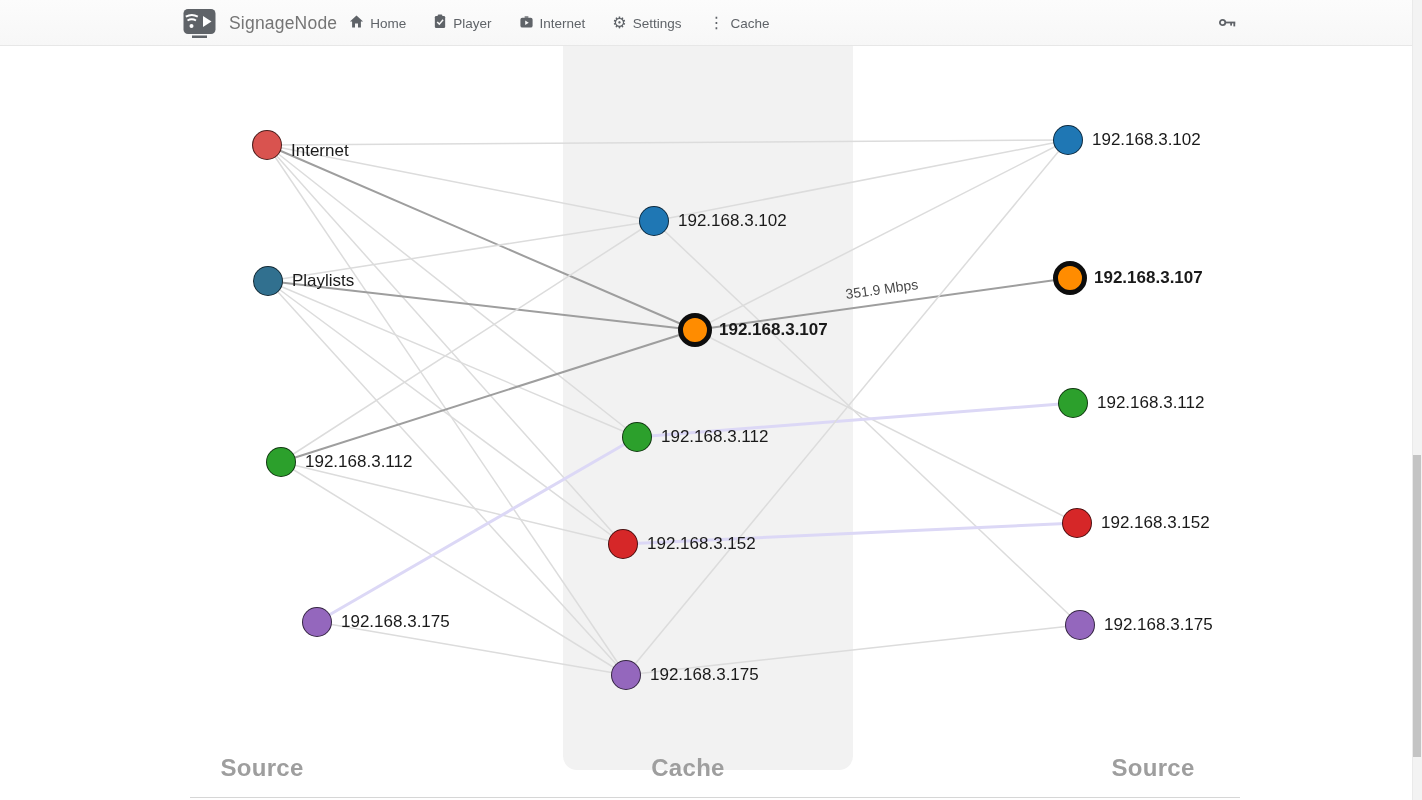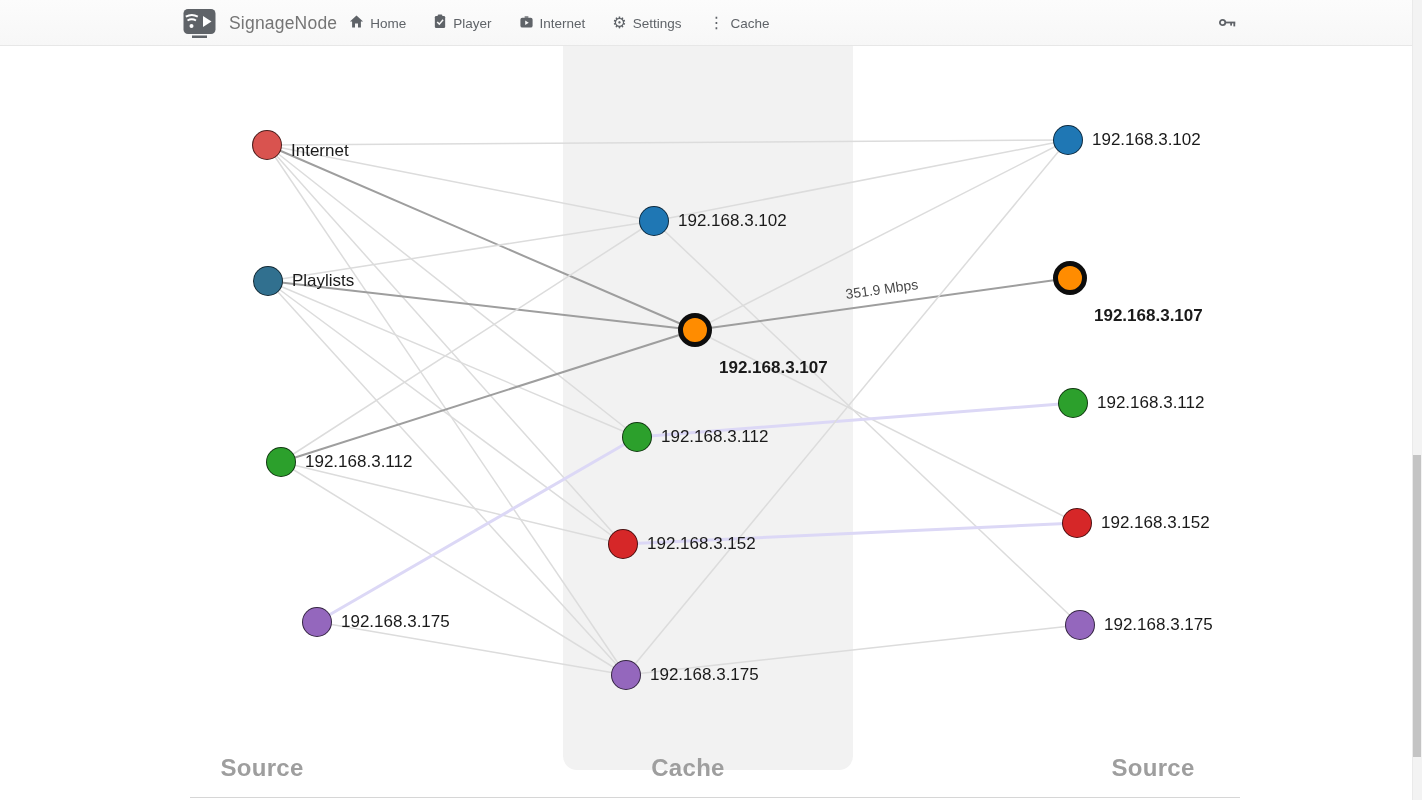--- a/index.html
+++ b/index.html
@@ -24,21 +24,21 @@
   
   .stage { position:absolute; top:0; left:0; width:1422px; height:800px; }
   .cache-band { position:absolute; left:563px; top:46px; width:290px; height:724px;
     background:#f2f2f2; border-radius:0 0 14px 14px; z-index:1; }
   #edges-svg { position:absolute; top:0; left:0; width:1422px; height:800px; z-index:2; }
   .node { position:absolute; width:30px; height:30px; border-radius:50%;
     border:1.5px solid rgba(0,0,0,.65); z-index:4; cursor:pointer; }
   .node.selected { width:34px; height:34px; border:5px solid #0d0d0d; }
   .node-label { position:absolute; z-index:4; font-size:17px; color:#1a1a1a;
     white-space:nowrap; line-height:20px; }
-  .node-label.selected { font-weight:700;margin-top:38px; }
+  .node-label.selected { font-weight:700; }
   .col-label { position:absolute; z-index:3; font-size:24px; font-weight:700;
     color:#9e9e9e; transform:translateX(-50%); letter-spacing:.3px;margin-top:24px; }
   .col-label.source { left:262px; top:730px; }
   .col-label.cache  { left:688px; top:730px; }
   .col-label.player { left:1153px; top:730px; }
   .edge-label-svg { font-size:14px; fill:#4a4a4a; }
   .section-divider { position:absolute; left:190px; top:797px; width:1050px; height:0;
     border-top:1px solid #d6d6d6; z-index:5; }
 </style>
 </head>

